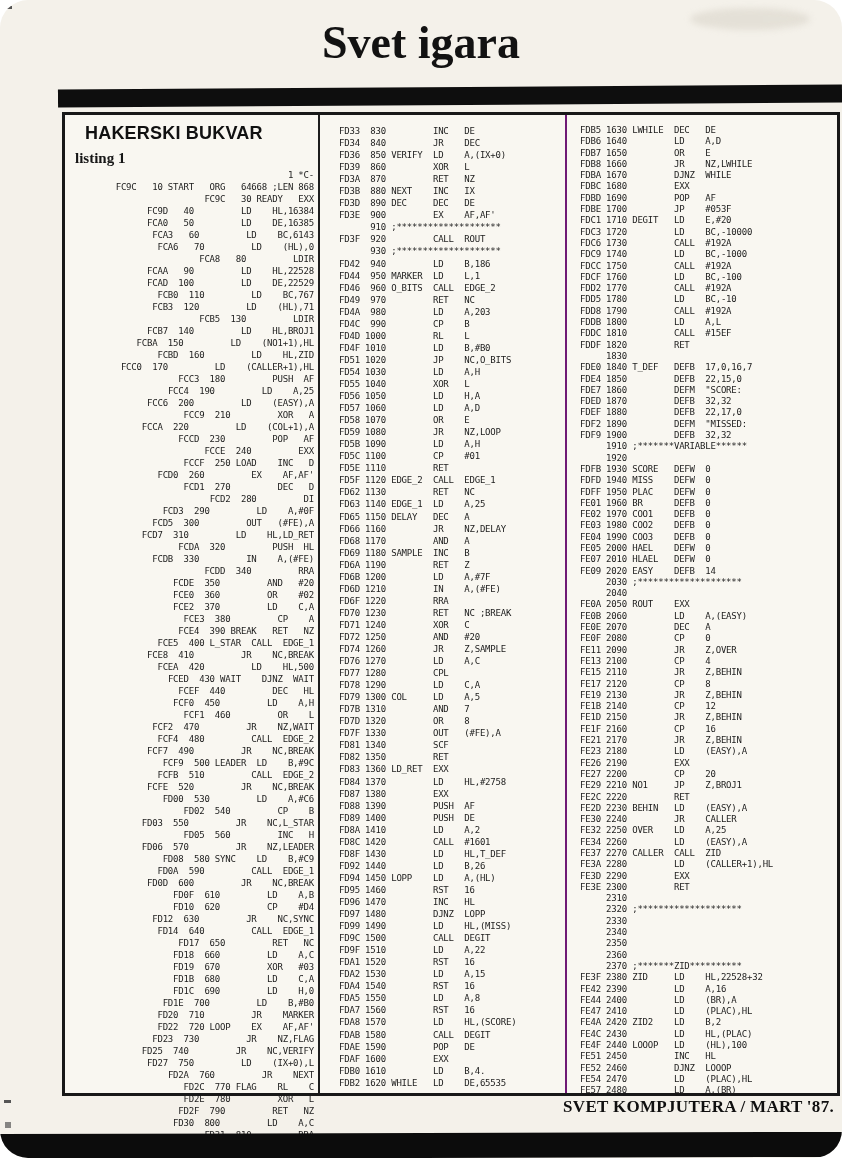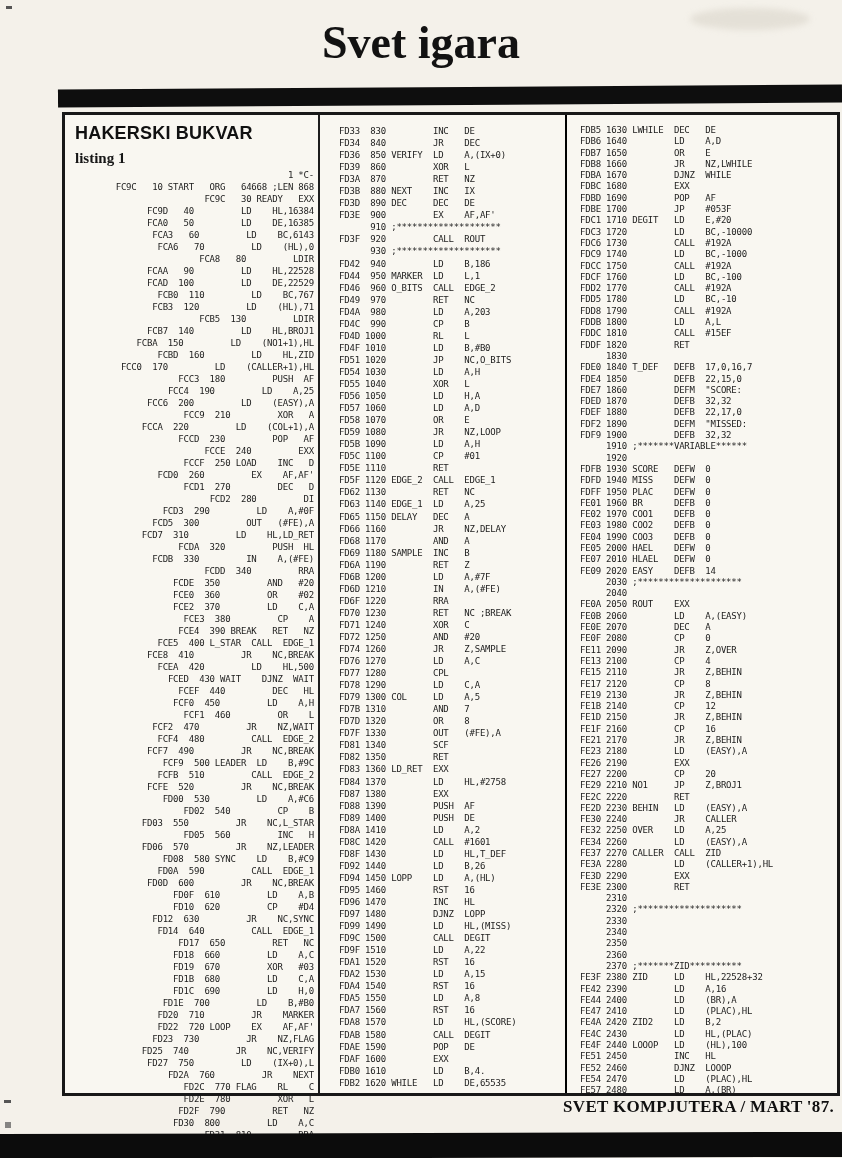--- a/index.html
+++ b/index.html
@@ -1,44 +1,45 @@
 <!DOCTYPE html>
 <html><head>
 <meta charset="utf-8">
 <style>
   html,body { margin:0; padding:0; }
   .page {
     position:relative; width:842px; height:1158px;
     background:#f4f1ea; overflow:hidden;
     font-family:"DejaVu Sans Mono", monospace;
+    border-radius:28px;
   }
   .masthead {
     position:absolute; top:16px; left:0; width:842px;
     text-align:center;
     font-family:"Liberation Serif", serif;
     font-weight:bold; font-size:46px; letter-spacing:0px;
     color:#121212;
   }
   .top-bar {
     position:absolute; left:58px; top:87px; width:784px; height:18px;
     background:#0e0e0e; transform:rotate(-0.35deg);
   }
   .content-box {
     position:absolute; left:62px; top:112px; width:772px; height:978px;
     border:3px solid #181818; background:#f9f7f1;
     display:flex; box-sizing:content-box;
   }
   .col { box-sizing:border-box; }
   .col-1 { width:253px; padding:6px 4px 0 10px; }
   .col-2 { width:247px; padding:10px 4px 0 19px; border-left:2px solid #1d1d1d; }
-  .col-3 { width:272px; padding:10px 4px 0 13px; border-left:2px solid #000000; }
+  .col-3 { width:272px; padding:10px 4px 0 13px; border-left:2px solid #701a75; }
   .article-title {
     font-family:"Liberation Sans", sans-serif;
     font-weight:bold; font-size:18px; letter-spacing:0.2px;
-    color:#111; margin:2px 0 6px 0;
+    color:#111; margin:2px 0 6px 10px;
   }
   .listing-label {
     font-family:"Liberation Serif", serif;
     font-weight:bold; font-size:15px; color:#161616;
     margin:0 0 2px 0;
   }
   pre.code {
     margin:0; font-family:"DejaVu Sans Mono", monospace;
     font-size:9px; color:#1c1c1c; letter-spacing:-0.2px;
     white-space:pre;

